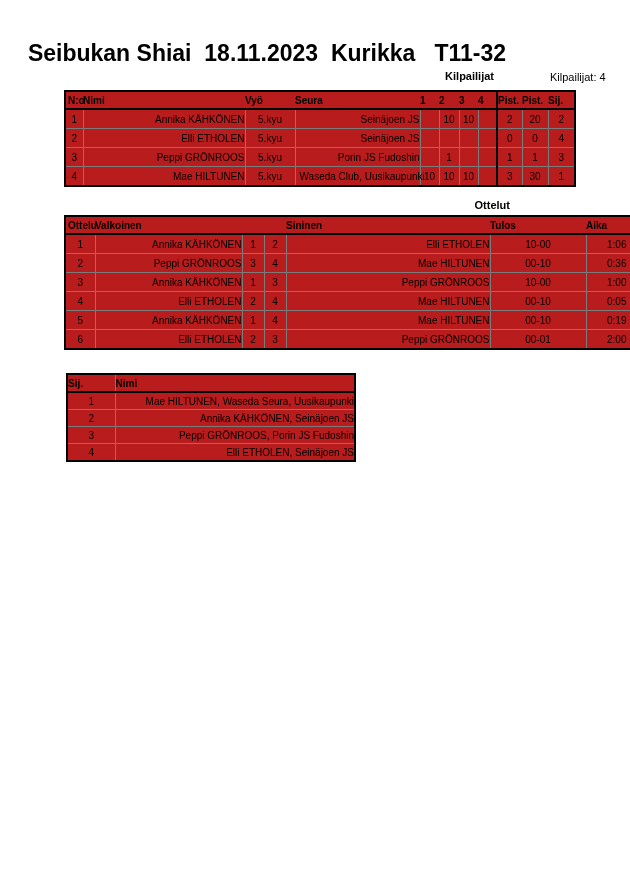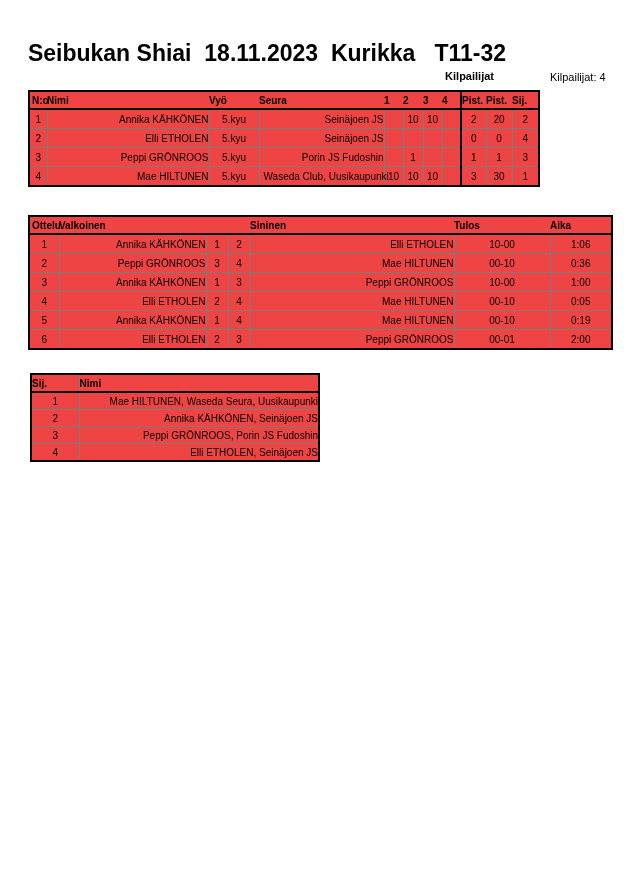--- a/index.html
+++ b/index.html
@@ -9,22 +9,22 @@
   .doc-title{position:absolute;top:40px;left:0;width:534px;text-align:center;
              font-size:23px;font-weight:bold;white-space:pre;line-height:26px;}
 
   .sec-title{position:absolute;font-size:11px;font-weight:bold;text-align:right;line-height:13px;}
   .sec-kilpailijat{top:70px;left:0;width:494px;}
   .sec-ottelut{top:199px;left:0;width:510px;}
   .sec-tulokset{top:351px;left:0;width:346px;}
 
   .count-label{position:absolute;top:72px;left:550px;font-size:11px;line-height:11px;}
 
-  table{position:absolute;border-collapse:collapse;table-layout:fixed;background:#ef4444;
-        border:2px solid #000;}
+  table{position:absolute;border-collapse:collapse;table-layout:fixed;background:#b91c1c;
+        border:2px solid #000;margin-left:36px;}
   th{font-size:10px;font-weight:bold;padding:0;height:16px;vertical-align:middle;
      text-align:left;border:none;border-bottom:2px solid #000;overflow:visible;white-space:nowrap;}
   td{font-size:10px;padding:0;height:18px;vertical-align:middle;text-align:center;
      border:1px solid #7b7b7b;line-height:11px;}
   th.al{text-align:left;padding-left:2px;}
   td.left{text-align:right;padding-left:4px;}
   .thick-l{border-left:2px solid #000 !important;}
   td.nowrap{white-space:nowrap;overflow:visible;}
   .t3 th.div-l{border-left:1px solid #7b7b7b;}
   .t3 td{height:16px;}
@@ -120,20 +120,21 @@
         <td>10</td>
         <td>10</td>
         <td></td>
         <td class="thick-l">3</td>
         <td>30</td>
         <td>1</td>
       </tr>
     </tbody>
   </table>
 
+  <div class="sec-title sec-ottelut">Ottelut</div>
 
   <table class="t2">
     <colgroup>
       <col style="width:30px">
         <col style="width:147px">
         <col style="width:22px">
         <col style="width:22px">
       <col style="width:204px">
         <col style="width:96px">
         <col style="width:62px">

